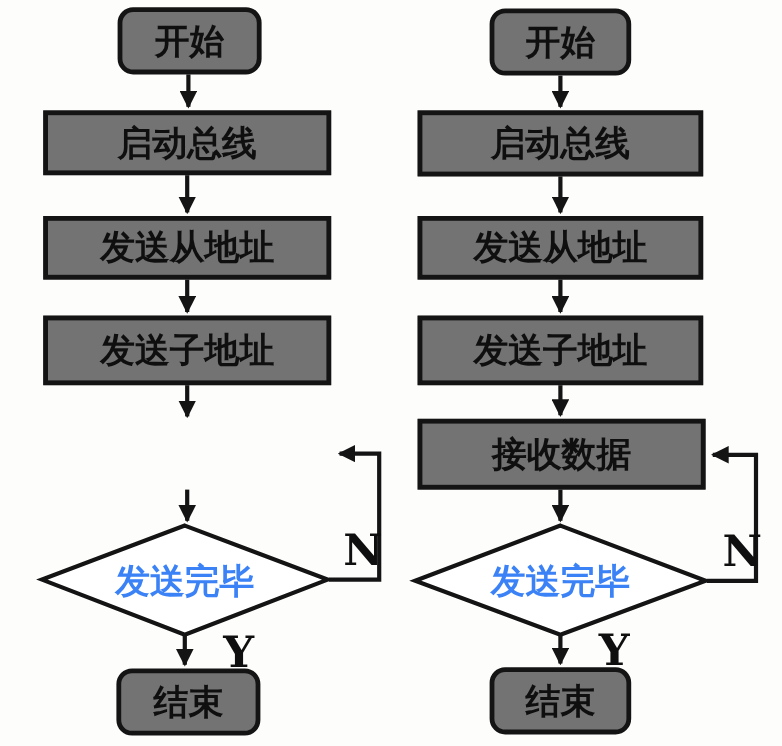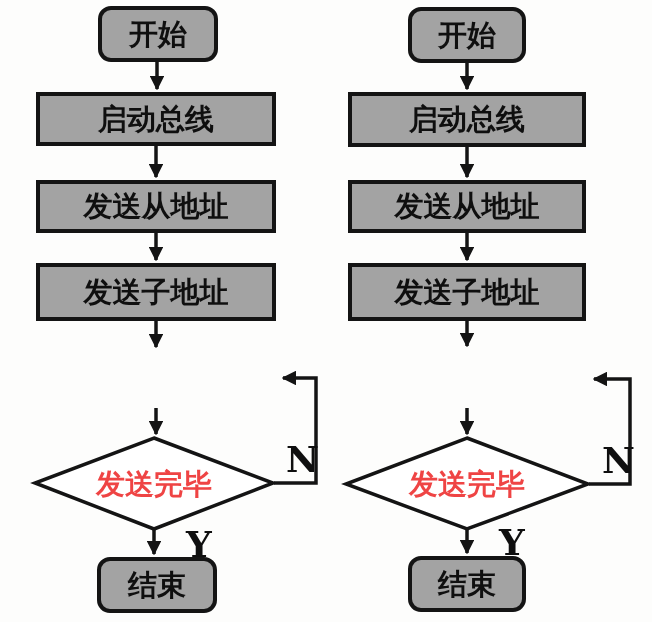--- a/index.html
+++ b/index.html
@@ -7,34 +7,34 @@
   .stage {
     position:relative;
     width:652px; height:622px;
     background:#fdfdfc;
     font-family:"DejaVu Sans", sans-serif;
     overflow:hidden;
   }
   .node {
     position:absolute;
     display:flex; align-items:center; justify-content:center;
-    background:#a3a3a3;
+    background:#737373;
     border:4px solid #141414;
     color:#0f0f0f;
     font-weight:700;
     font-size:29px;
     line-height:1;
     z-index:1;
     white-space:nowrap;
   }
   .terminator { border-radius:13px; }
   .diamond-label {
     position:absolute;
     display:flex; align-items:center; justify-content:center;
-    color:#ef4444;
+    color:#3b82f6;
     font-weight:700;
     font-size:29px;
     line-height:1;
     z-index:3;
     white-space:nowrap;
   }
   .branch {
     position:absolute;
     font-family:"DejaVu Serif", serif;
     font-weight:700;
@@ -102,20 +102,21 @@
   <div class="branch" style="left:186px;top:526px">Y</div>
 
   <div class="node terminator" style="left:408px;top:7px;width:118px;height:56px">开始</div>
 
   <div class="node" style="left:348px;top:92px;width:238px;height:55px">启动总线</div>
 
   <div class="node" style="left:348px;top:180px;width:238px;height:53px">发送从地址</div>
 
   <div class="node" style="left:348px;top:263px;width:238px;height:58px">发送子地址</div>
 
+  <div class="node" style="left:348px;top:349px;width:240px;height:59px">接收数据</div>
 
   <div class="diamond-label" style="left:367px;top:464px;width:200px;height:40px">发送完毕</div>
 
   <div class="node terminator" style="left:408px;top:556px;width:118px;height:56px">结束</div>
 
   <div class="branch" style="left:602px;top:442px">N</div>
 
   <div class="branch" style="left:499px;top:524px">Y</div>
 
 </div>

